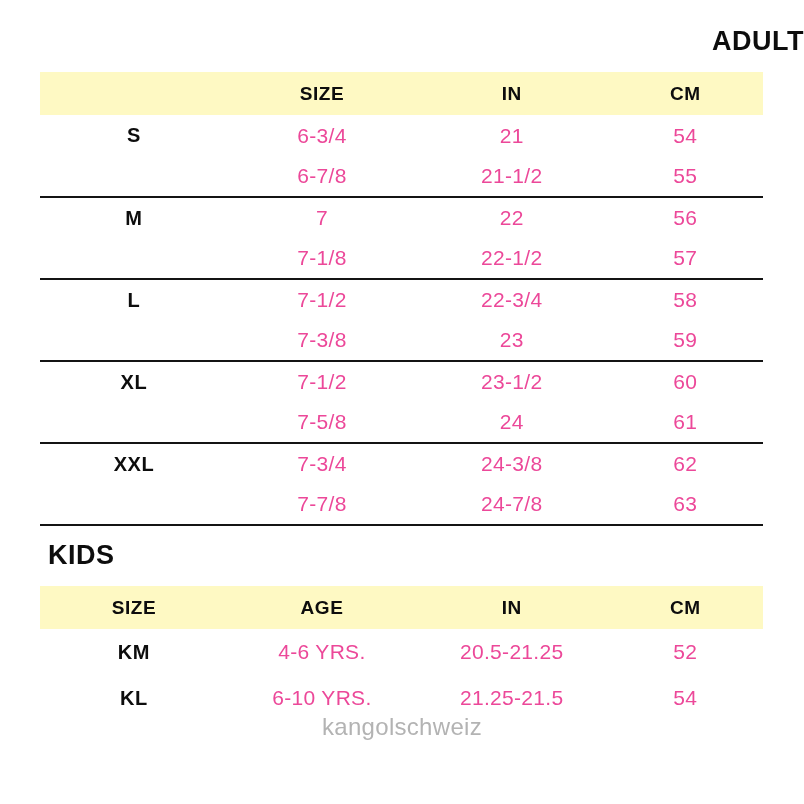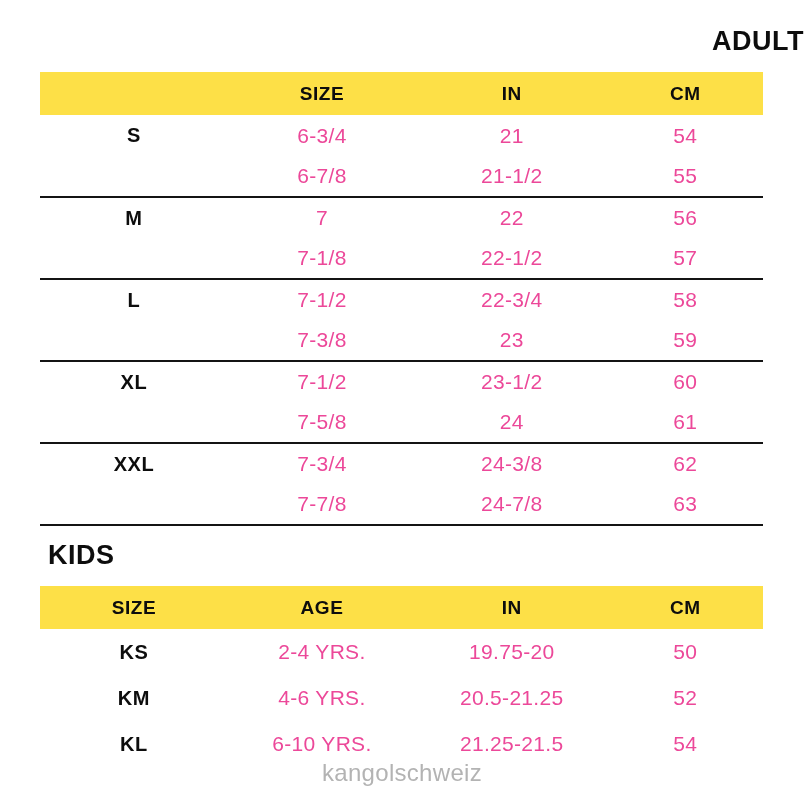--- a/index.html
+++ b/index.html
@@ -23,21 +23,21 @@
   #kids-title  { margin-top: 16px; }
 
   table.size-table {
     border-collapse: collapse;
     table-layout: fixed;
     width: 723px;
     margin-left: 40px;
     margin-top: 17px;
   }
   table.size-table thead th {
-    background: #fde047;
+    background: #fef9c3;
     height: 43px;
     font-size: 19px;
     font-weight: 700;
     letter-spacing: 0.6px;
     color: #0d0d0d;
     text-align: center;
     padding: 0;
   }
   table.size-table tbody td {
     height: 41px;
@@ -163,26 +163,20 @@
   <thead>
     <tr>
       <th>SIZE</th>
       <th>AGE</th>
       <th>IN</th>
       <th>CM</th>
     </tr>
   </thead>
   <tbody>
     <tr>
-      <td class="lbl">KS</td>
-      <td>2-4 YRS.</td>
-      <td>19.75-20</td>
-      <td>50</td>
-    </tr>
-    <tr>
       <td class="lbl">KM</td>
       <td>4-6 YRS.</td>
       <td>20.5-21.25</td>
       <td>52</td>
     </tr>
     <tr>
       <td class="lbl">KL</td>
       <td>6-10 YRS.</td>
       <td>21.25-21.5</td>
       <td>54</td>

